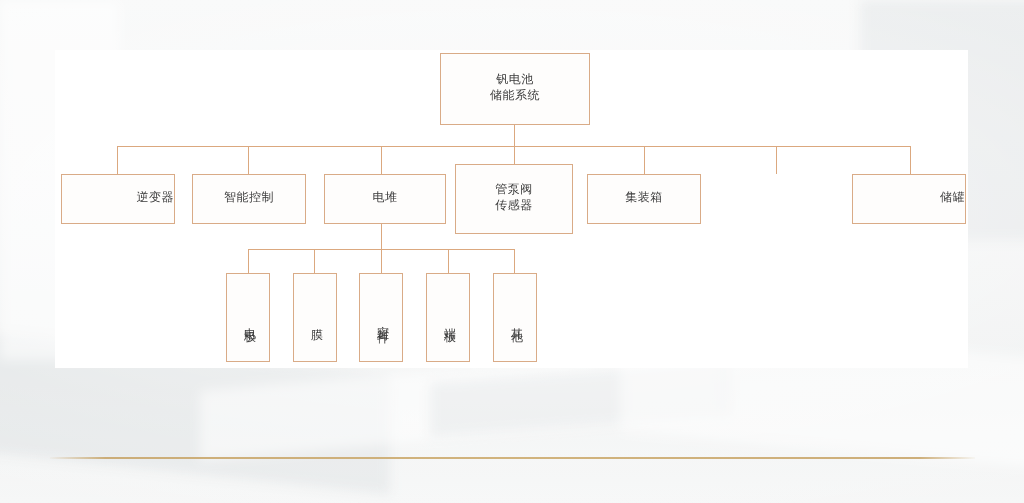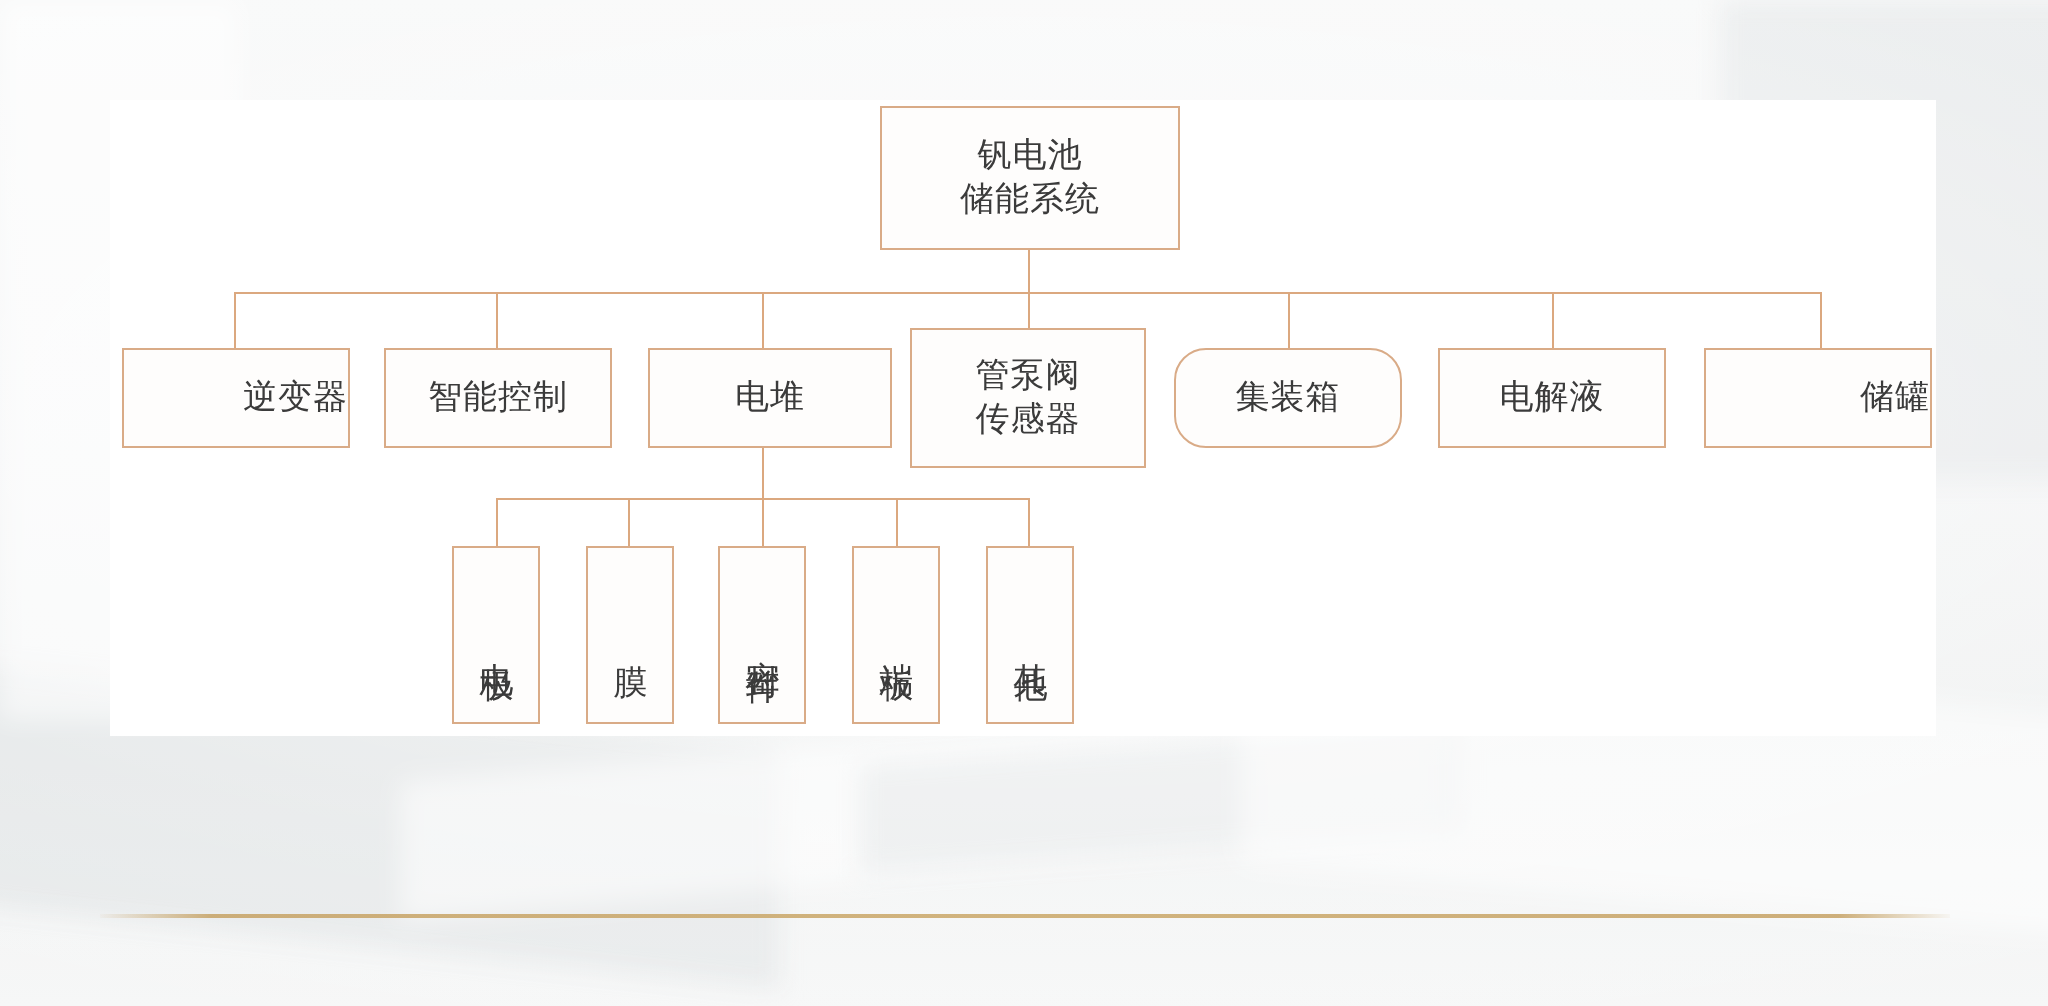--- a/index.html
+++ b/index.html
@@ -49,25 +49,26 @@
   
   .node {
     position: absolute;
     box-sizing: border-box;
     border: 1px solid #d9ab87;
     background: #fefdfc;
     display: flex;
     align-items: center;
     justify-content: center;
     color: #3b3b3b;
-    font-size: 17px;
+    font-size: 12px;
     line-height: 1.32;
     text-align: center;
     letter-spacing: 0.5px;
     font-weight: 500;
+    font-family: Liberation Mono, monospace;
   }
   .node.two-line {
     flex-direction: column;
   }
   .node.vertical {
     writing-mode: vertical-rl;
     text-orientation: upright;
     letter-spacing: 3px;
     line-height: 1.15;
     padding-top: 6px;
@@ -145,27 +146,24 @@
 
     <div class="node" style="left:269px; top:124px; width:122px; height:50px;">
       <span>电堆</span>
     </div>
 
     <div class="node two-line" style="left:400px; top:114px; width:118px; height:70px;">
       <span class="ln">管泵阀</span>
       <span class="ln">传感器</span>
     </div>
 
-    <div class="node" style="left:532px; top:124px; width:114px; height:50px;border-radius:16px;">
+    <div class="node" style="left:532px; top:124px; width:114px; height:50px;">
       <span>集装箱</span>
     </div>
 
-    <div class="node" style="left:664px; top:124px; width:114px; height:50px;">
-      <span>电解液</span>
-    </div>
 
     <div class="node" style="left:797px; top:124px; width:114px; height:50px;justify-content:flex-end;">
       <span>储罐</span>
     </div>
 
     <div class="node vertical" style="left:171px; top:223px; width:44px; height:89px;">
       <span>电极</span>
     </div>
 
     <div class="node vertical" style="left:238px; top:223px; width:44px; height:89px;">

